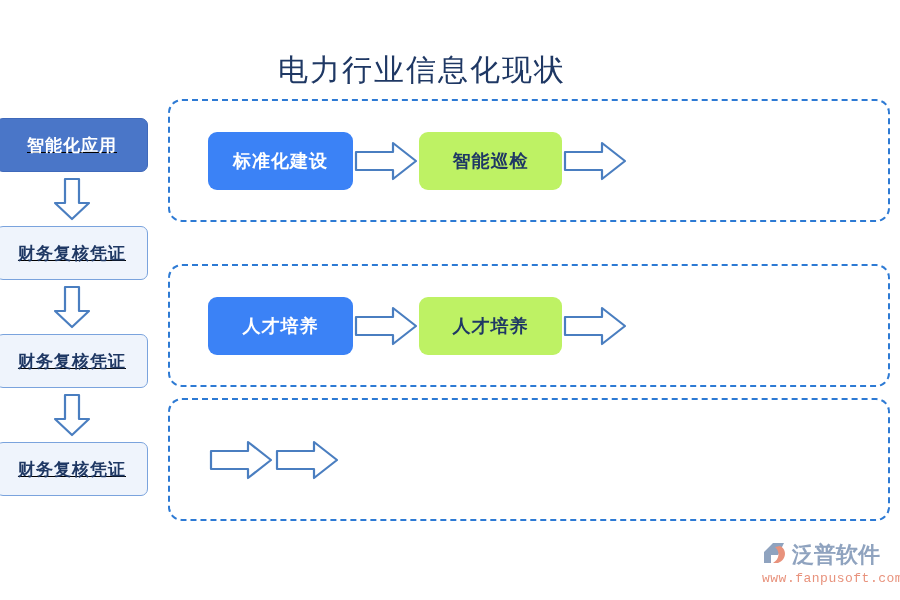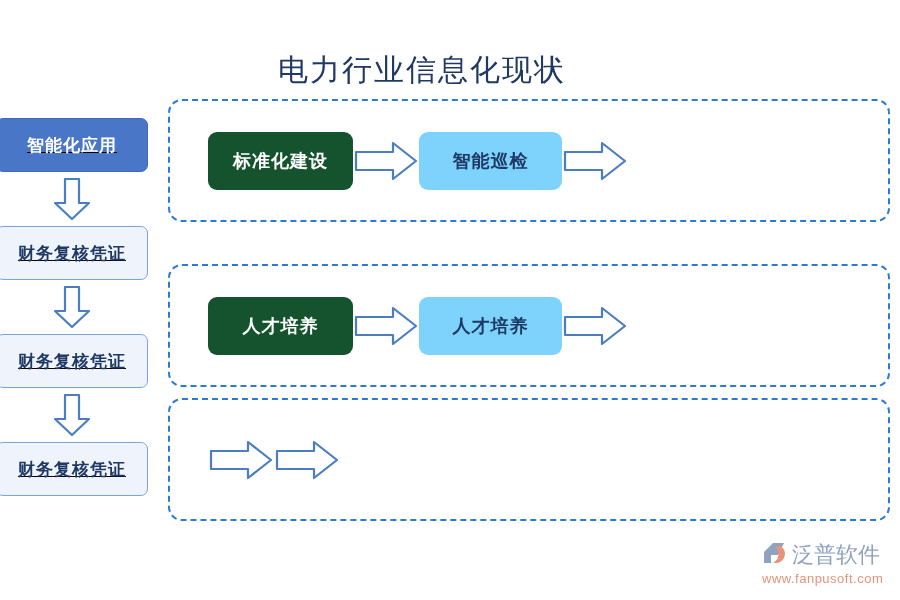--- a/index.html
+++ b/index.html
@@ -103,27 +103,27 @@
     height: 58px;
     border-radius: 9px;
     display: flex;
     align-items: center;
     justify-content: center;
     font-size: 18px;
     letter-spacing: 1px;
   }
   .stage.primary {
     width: 145px;
-    background: #14532d;
+    background: #3b82f6;
     color: #ffffff;
     font-weight: bold;
   }
   .stage.light {
     width: 143px;
-    background: #7dd3fc;
+    background: #bef264;
     color: #1f3864;
     font-weight: bold;
   }
   .arrow-gap {
     width: 66px;
     display: flex;
     align-items: center;
     justify-content: center;
   }
 
@@ -137,32 +137,32 @@
   }
   #wm-row {
     display: flex;
     align-items: center;
     height: 30px;
   }
   #wm-mark { width: 30px; height: 28px; flex: 0 0 auto; }
   #wm-name {
     font-size: 22px;
     color: #8fa3bf;
-    font-weight: normal;
+    font-weight: bold;
     letter-spacing: 0px;
     margin-left: 2px;
     font-family: "Liberation Serif", "DejaVu Serif", serif;
   }
   #wm-url {
     font-size: 13px;
     color: #e8927c;
     letter-spacing: 0.5px;
     margin-top: 1px;
     margin-left: 2px;
-    font-family: Liberation Sans, sans-serif;
+    font-family: Liberation Mono, monospace;
   }
 </style>
 </head>
 <body>
 
 <div id="page-title">电力行业信息化现状</div>
 
 <div id="sidebar">
 
   <div class="side-box primary">

